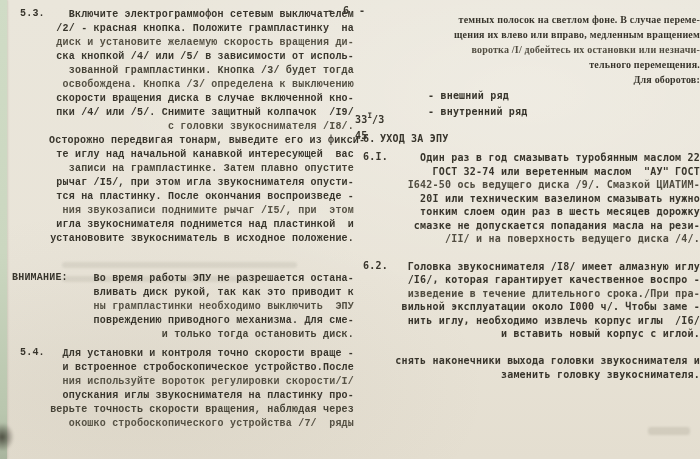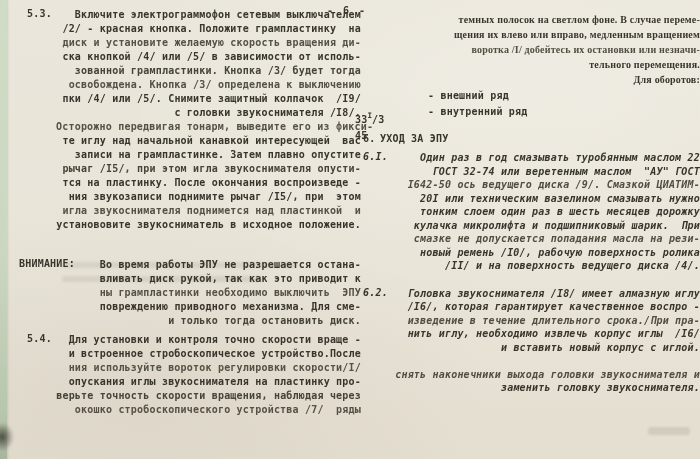--- a/index.html
+++ b/index.html
@@ -38,21 +38,21 @@
   .ghost1 { left: 62px;  top: 262px; width: 235px; height: 6px; }
   .ghost2 { left: 62px;  top: 276px; width: 200px; height: 6px; }
   .ghost3 { left: 648px; top: 427px; width: 42px;  height: 8px; background: rgba(110,104,88,0.16); }
 
   .page-number {
     position: absolute; left: 327px; top: 5px;
     letter-spacing: 2px; color: #3c3930;
   }
 
   .col { position: absolute; top: 0; }
-  .col-left  { left: 19px;   width: 342px; }
+  .col-left  { left: 12px;   width: 342px; font-family: Liberation Mono, monospace; }
   .col-right { left: 355px; width: 345px; }
 
   .line { white-space: pre; text-align: right; }
   .col-left  .line { line-height: 14px;   min-height: 14px; }
   .col-right .line { line-height: 13.5px; min-height: 13.5px; }
   .intro .line { line-height: 15px; min-height: 15px; }
 
   
   .col-left  .lines .line:nth-child(3n)   { color: #555144; }
   .col-left  .lines .line:nth-child(7n+5) { color: #464337; }
@@ -72,21 +72,21 @@
   .intro { padding-left: 40px; margin-top: 12px; font-family: Liberation Serif, serif; }
 
   .rotations { margin-top: 1px; }
   .rot-row { display: flex; height: 16px; line-height: 16px; white-space: pre; }
   .rot-speed { width: 73px; margin-top: 20px; }
   .rot-speed sup { font-size: 7.5px; vertical-align: 5px; letter-spacing: 0; }
 
   .heading { margin-top: 12px; padding-left: 25px; line-height: 14px; }
   .heading > .label { left: 8px; }
 
-  .sec-r { padding-left: 40px; margin-top: 5px; font-style: italic; }
+  .sec-r { padding-left: 40px; margin-top: 5px; }
   .sec-r > .label { left: 8px; }
   .sec62 { margin-top: 14px; }
 </style>
 </head>
 <body>
 
 <div class="page">
   <div class="edge-strip"></div>
   <div class="corner-shadow"></div>
   <div class="smudge ghost1"></div>
@@ -98,20 +98,21 @@
   <div class="col col-left">
     <div class="block sec-num" style="margin-top:8px">
       <span class="label">5.3.</span>
       <div class="lines">
           <div class="line">Включите электрограммофон сетевым выключателем</div>
           <div class="line">/2/ - красная кнопка. Положите грампластинку  на</div>
           <div class="line">диск и установите желаемую скорость вращения ди-</div>
           <div class="line">ска кнопкой /4/ или /5/ в зависимости от исполь-</div>
           <div class="line">зованной грампластинки. Кнопка /3/ будет тогда</div>
           <div class="line">освобождена. Кнопка /3/ определена к выключению</div>
+          <div class="line">скорости вращения диска в случае включенной кно-</div>
           <div class="line">пки /4/ или /5/. Снимите защитный колпачок  /I9/</div>
           <div class="line">с головки звукоснимателя /I8/.</div>
           <div class="line">Осторожно передвигая тонарм, выведите его из фикси-</div>
           <div class="line">те иглу над начальной канавкой интересующей  вас</div>
           <div class="line">записи на грампластинке. Затем плавно опустите</div>
           <div class="line">рычаг /I5/, при этом игла звукоснимателя опусти-</div>
           <div class="line">тся на пластинку. После окончания воспроизведе -</div>
           <div class="line">ния звукозаписи поднимите рычаг /I5/, при  этом</div>
           <div class="line">игла звукоснимателя поднимется над пластинкой  и</div>
           <div class="line">установовите звукосниматель в исходное положение.</div>
@@ -170,33 +171,32 @@
     </div>
 
     <div class="block sec-r">
       <span class="label">6.I.</span>
       <div class="lines">
           <div class="line">Один раз в год смазывать туробянным маслом 22</div>
           <div class="line">ГОСТ 32-74 или веретенным маслом  "АУ" ГОСТ</div>
           <div class="line">I642-50 ось ведущего диска /9/. Смазкой ЦИАТИМ-</div>
           <div class="line">20I или техническим вазелином смазывать нужно</div>
           <div class="line">тонким слоем один раз в шесть месяцев дорожку</div>
-          <div class="line">кулачка микролифта и подшипниковый шарик.  При</div>
           <div class="line">смазке не допускается попадания масла на рези-</div>
-          <div class="line">новый ремень /I0/, рабочую поверхность ролика</div>
           <div class="line">/II/ и на поверхность ведущего диска /4/.</div>
         </div>
     </div>
 
     <div class="block sec-r sec62">
       <span class="label">6.2.</span>
       <div class="lines">
           <div class="line">Головка звукоснимателя /I8/ имеет алмазную иглу</div>
           <div class="line">/I6/, которая гарантирует качественное воспро -</div>
           <div class="line">изведение в течение длительного срока./При пра-</div>
+          <div class="line">вильной эксплуатации около I000 ч/. Чтобы заме -</div>
           <div class="line">нить иглу, необходимо извлечь корпус иглы  /I6/</div>
           <div class="line">и вставить новый корпус с иглой.</div>
           <div class="line"></div>
           <div class="line">снять наконечники выхода головки звукоснимателя и</div>
           <div class="line">заменить головку звукоснимателя.</div>
         </div>
     </div>
   </div>
 </div>
 

